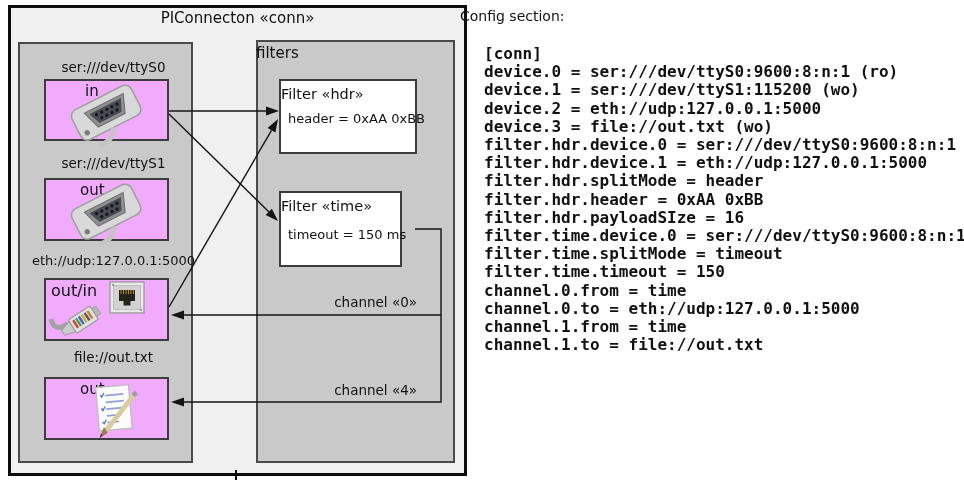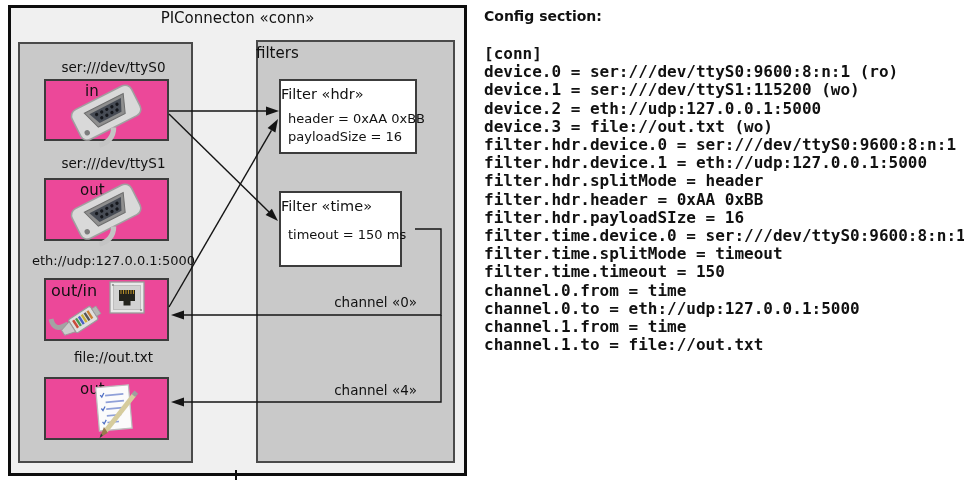--- a/index.html
+++ b/index.html
@@ -16,35 +16,35 @@
   .diagram-title{left:8px;top:9px;width:459px;text-align:center;font-size:15px;}
 
   
   .panel{background:#c9c9c9;border:2px solid #4a4a4a;}
   .left-panel{left:18px;top:42px;width:175px;height:421px;}
   .right-panel{left:256px;top:40px;width:199px;height:423px;}
   .filters-title{left:256px;top:44px;width:199px;font-size:15px;}
 
   
   .dev-label{left:18px;width:191px;text-align:center;font-size:13.5px;white-space:nowrap;}
-  .dev-box{left:44px;width:125px;background:#ec4899;border:2px solid #3c3c3c;}
+  .dev-box{left:44px;width:125px;background:#f0abfc;border:2px solid #3c3c3c;}
   .dir-label{position:absolute;top:1px;left:0;font-size:15px;white-space:nowrap;}
   .dev-icon{position:absolute;}
 
   
   .filter-box{background:#ffffff;border:2px solid #3c3c3c;}
   .filter-title{position:absolute;left:0;width:100%;top:5px;font-size:14.5px;}
   .filter-props{position:absolute;left:7px;right:2px;font-size:13px;line-height:17.5px;white-space:nowrap;}
 
   .channel-label{left:280px;width:137px;text-align:right;font-size:13.5px;white-space:nowrap;}
 
   .wires{left:0;top:0;width:964px;height:484px;pointer-events:none;}
 
   
-  .config-heading{left:484px;top:8px;font-family:"DejaVu Sans",sans-serif;font-weight:bold;font-size:14px;}
+  .config-heading{left:460px;top:8px;font-family:"DejaVu Sans",sans-serif;font-weight:normal;font-size:14px;}
   .config-pre{
     left:484px;top:45px;margin:0;
     font-family:"DejaVu Sans Mono",monospace;font-weight:bold;
     font-size:16px;line-height:18.2px;white-space:pre;
   }
 </style>
 </head>
 <body>
 
 <svg width="0" height="0" style="position:absolute" aria-hidden="true">
@@ -141,21 +141,20 @@
     <span class="dir-label" style="left:34px">out</span>
     <svg class="dev-icon" style="left:45px;top:4px" width="52" height="56" viewBox="0 0 52 58">
         <use href="#docpen"></use>
       </svg>
   </div>
 
   <div class="abs filter-box" style="left:279px;top:79px;width:138px;height:75px">
     <div class="filter-title">Filter «hdr»</div>
     <div class="filter-props" style="top:29px">
       <div>header = 0xAA 0xBB</div>
-      <div>payloadSize = 16</div>
     </div>
   </div>
 
   <div class="abs filter-box" style="left:279px;top:191px;width:123px;height:76px">
     <div class="filter-title">Filter «time»</div>
     <div class="filter-props" style="top:33px">
       <div>timeout = 150 ms</div>
     </div>
   </div>
 

